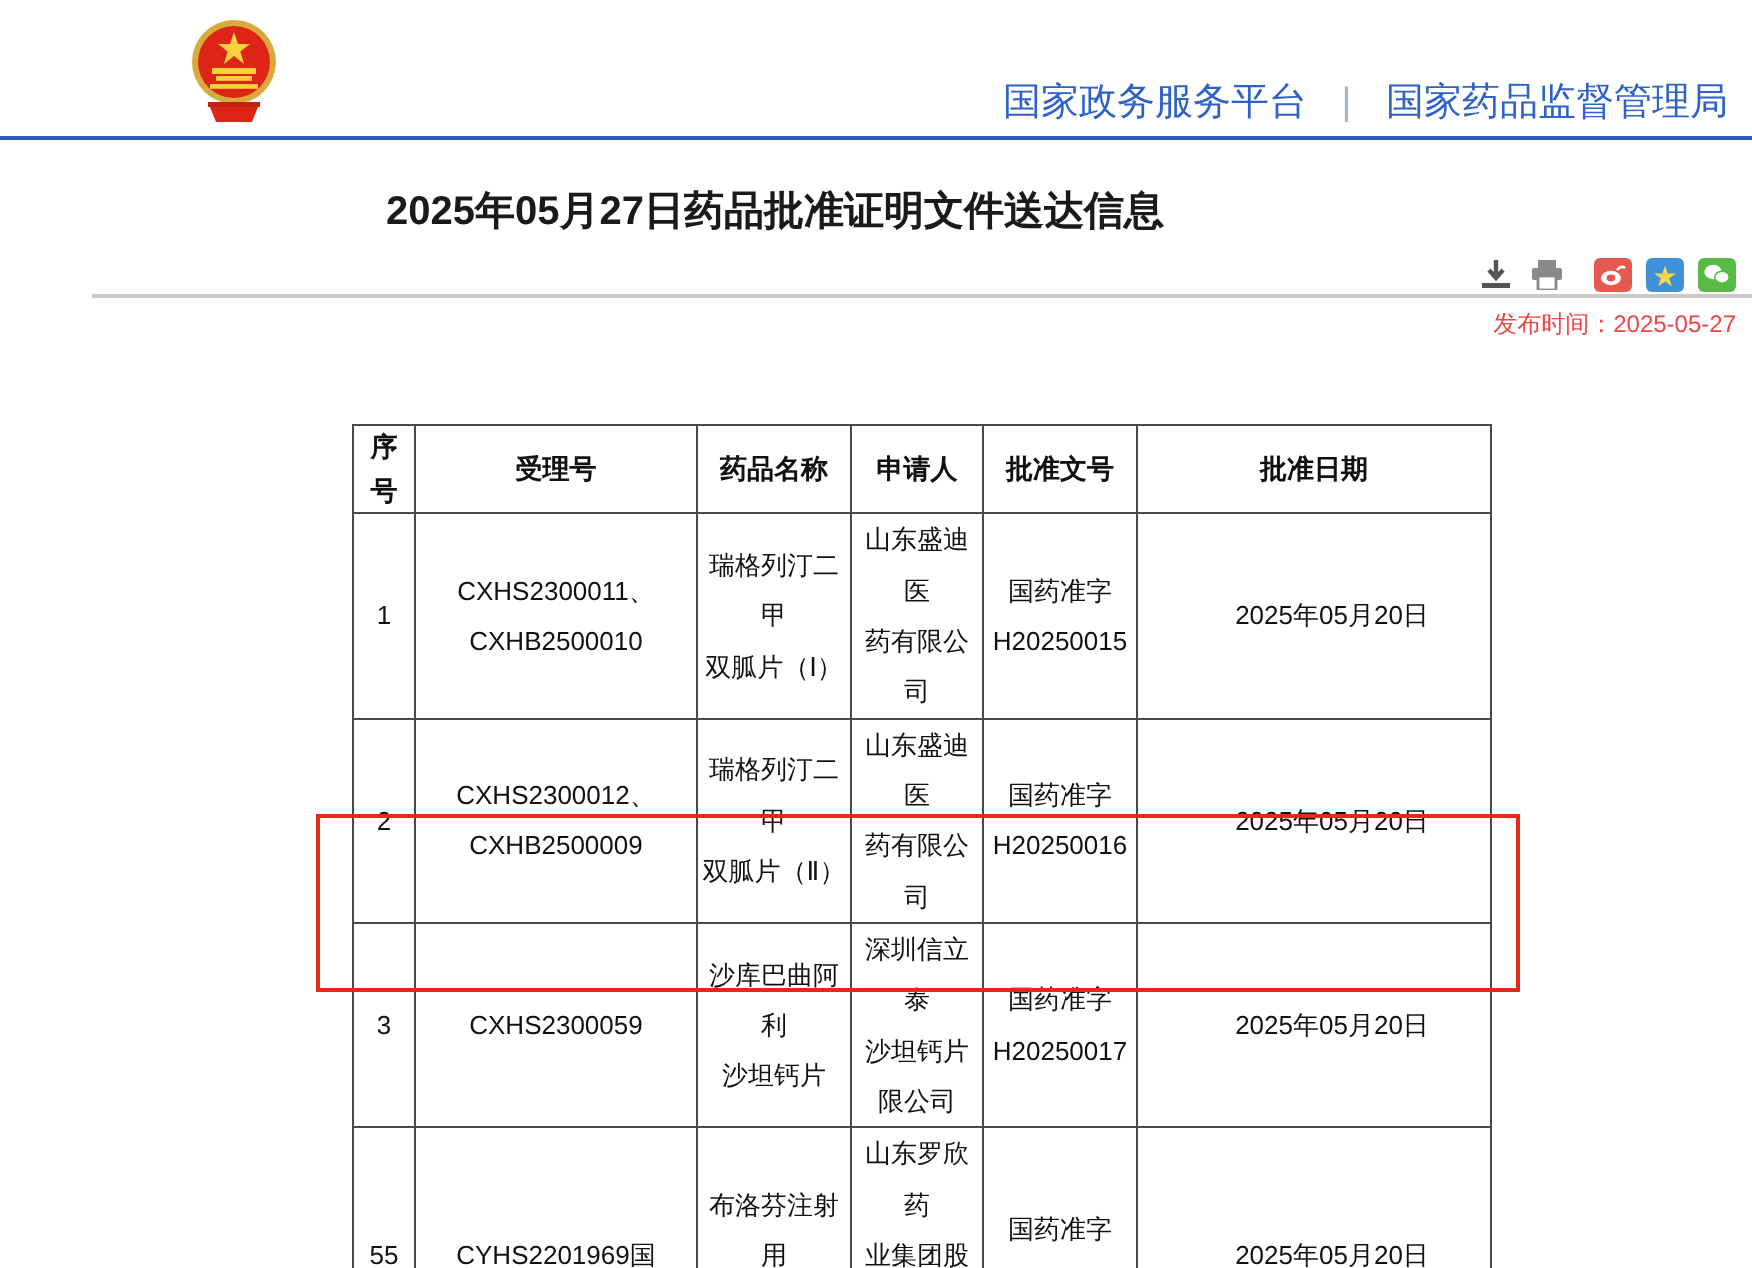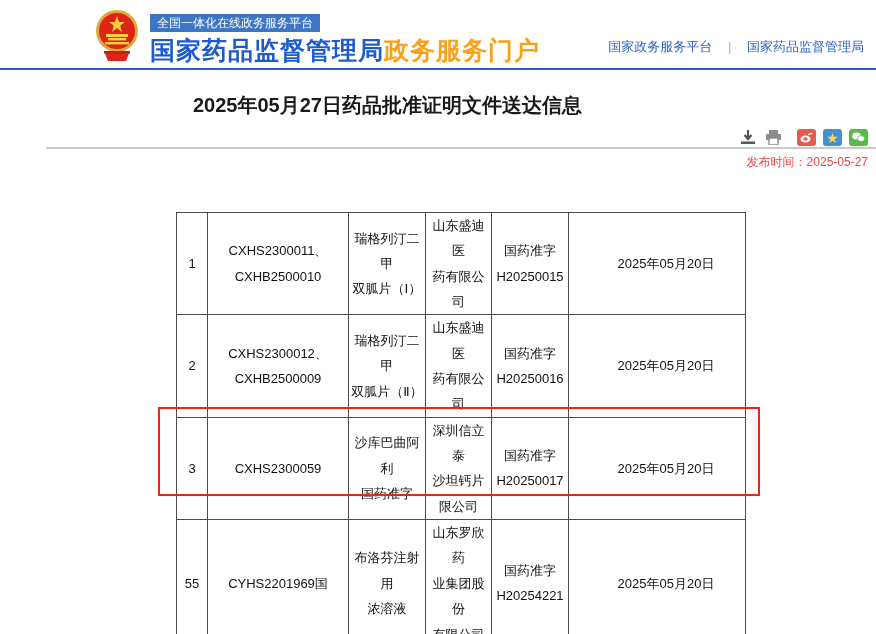--- a/index.html
+++ b/index.html
@@ -20,21 +20,21 @@
   .logo-text { position: absolute; left: 150px; top: 13px; }
   .platform-badge {
     display: inline-block; background: #3e76c6; color: #fff;
     font-size: 12px; line-height: 16px; padding: 1px 7px;
   }
   .site-title { margin-top: 2px; font-size: 25px; font-weight: bold; letter-spacing: 1px; white-space: nowrap; }
   .site-title .blue { color: #1f5ccb; }
   .site-title .orange { color: #f9a11b; }
   .header-nav {
     position: absolute; right: 12px; top: 38px;
-    font-size: 13px; color: #2f62c8; white-space: nowrap;
+    font-size: 19px; color: #2f62c8; white-space: nowrap;
   }
   .header-nav a { color: #2f62c8; text-decoration: none; cursor: pointer; }
   .header-nav .sep { color: #9db4dd; margin: 0 12px; }
 
   
   .article-title {
     position: absolute; top: 92px; left: 0; width: 775px;
     text-align: center; font-size: 20px; font-weight: bold; color: #1a1a1a;
   }
   .tools {
@@ -96,26 +96,20 @@
         <circle cx="25" cy="24" r="21" fill="#d9a93c"></circle>
         <circle cx="25" cy="24" r="18" fill="#dd2417"></circle>
         <polygon points="25,9 27,15 33,15 28.2,18.7 30,25 25,21 20,25 21.8,18.7 17,15 23,15" fill="#f7d139"></polygon>
         <rect x="14" y="27" width="22" height="3" fill="#f7d139"></rect>
         <rect x="16" y="31" width="18" height="2.4" fill="#f7d139"></rect>
         <rect x="13" y="35" width="24" height="2.4" fill="#f7d139"></rect>
         <path d="M12 44 L38 44 L34 54 L16 54 Z" fill="#dd2417"></path>
         <rect x="12" y="44" width="26" height="2.5" fill="#c51e12"></rect>
       </svg>
     </div>
-    <div class="logo-text">
-      <span class="platform-badge">全国一体化在线政务服务平台</span>
-      <div class="site-title">
-        <span class="blue">国家药品监督管理局</span><span class="orange">政务服务门户</span>
-      </div>
-    </div>
     <div class="header-nav">
       <a>国家政务服务平台</a>
       <span class="sep">|</span>
       <a>国家药品监督管理局</a>
     </div>
   </div>
 
   <div class="article-title">2025年05月27日药品批准证明文件送达信息</div>
 
   <div class="tools">
@@ -158,20 +152,28 @@
   <table class="approval-table">
     <colgroup>
       <col class="col-seq">
         <col class="col-acc">
         <col class="col-drug">
         <col class="col-app">
         <col class="col-lic">
         <col class="col-date">
     </colgroup>
     <tbody>
+        <tr style="height:26px;">
+      <th>序号</th>
+      <th>受理号</th>
+      <th>药品名称</th>
+      <th>申请人</th>
+      <th>批准文号</th>
+      <th>批准日期</th>
+    </tr>
     <tr style="height:50px;">
       <td>1</td>
       <td>CXHS2300011、
 CXHB2500010</td>
       <td>瑞格列汀二甲
 双胍片（Ⅰ）</td>
       <td>山东盛迪医
 药有限公司</td>
       <td>国药准字
 H20250015</td>
@@ -186,21 +188,21 @@
       <td>山东盛迪医
 药有限公司</td>
       <td>国药准字
 H20250016</td>
       <td class="date-cell">2025年05月20日</td>
     </tr>
     <tr style="height:75px;">
       <td>3</td>
       <td>CXHS2300059</td>
       <td>沙库巴曲阿利
-国药准字</td>
+沙坦钙片</td>
       <td>深圳信立泰
 沙坦钙片
 限公司</td>
       <td>国药准字
 H20250017</td>
       <td class="date-cell">2025年05月20日</td>
     </tr>
     <tr style="height:79px;">
       <td>55</td>
       <td>CYHS2201969国</td>

